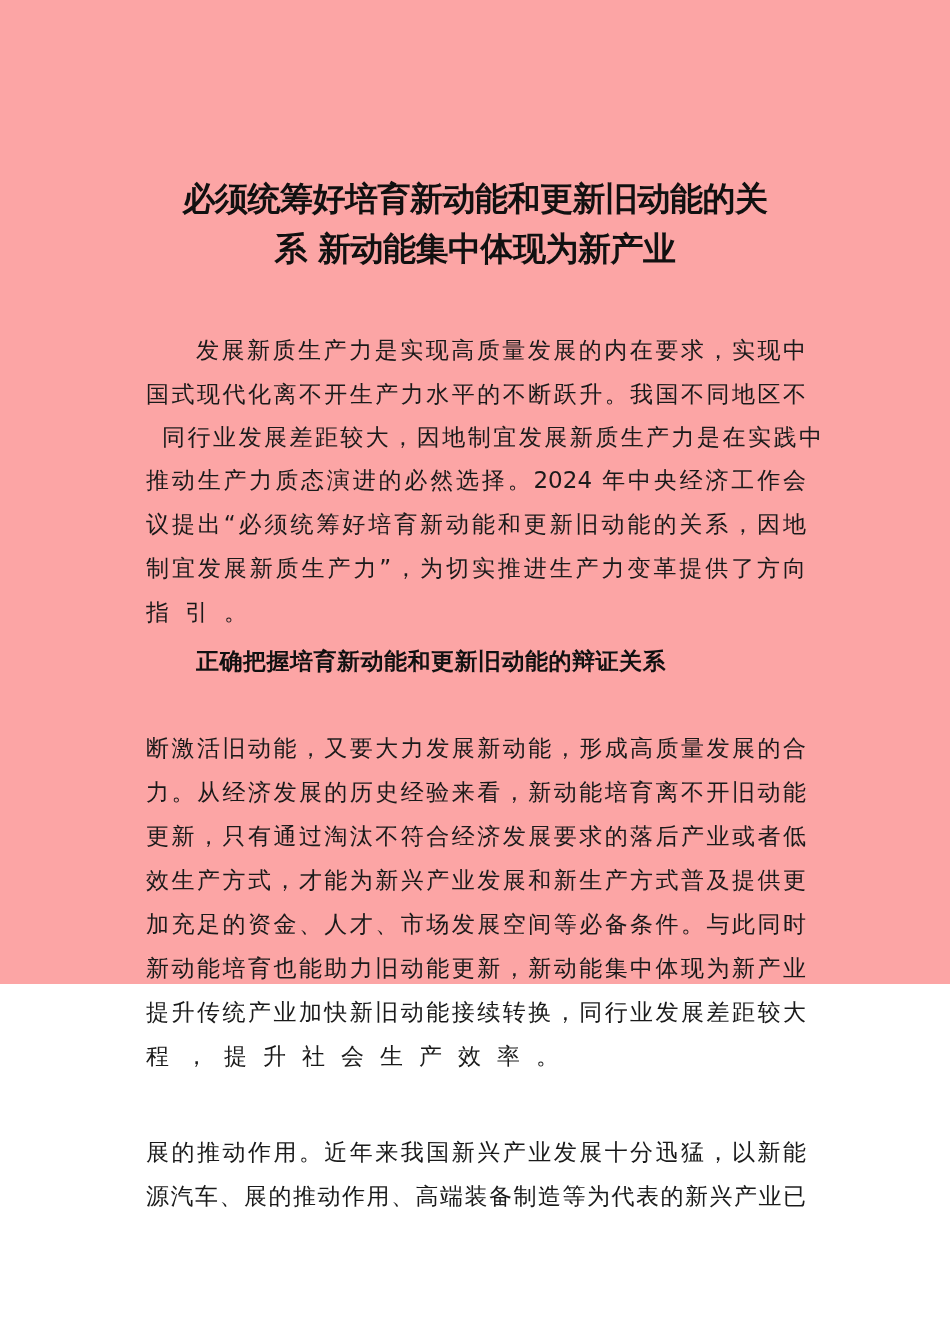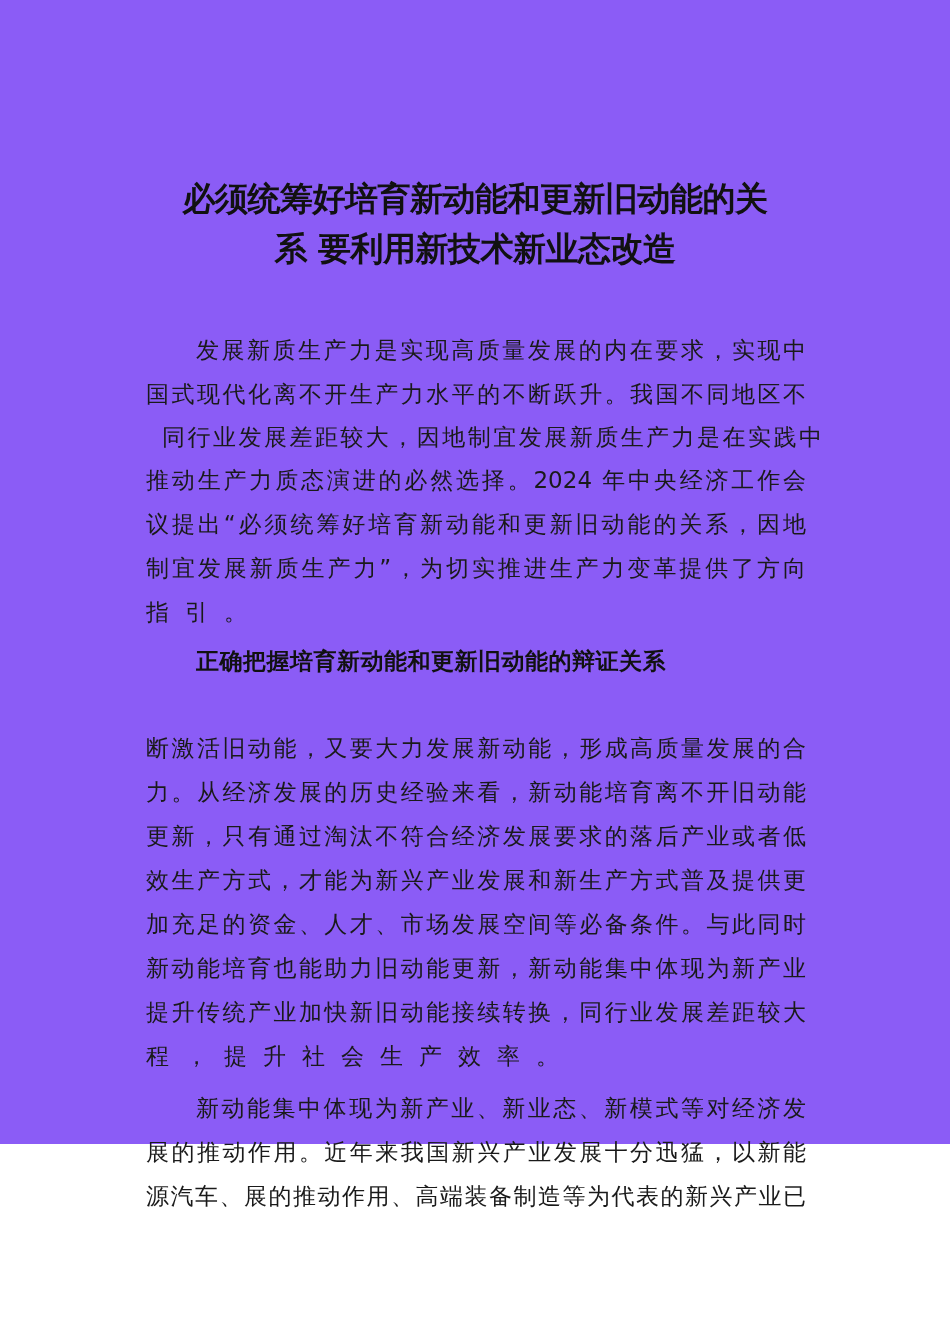--- a/index.html
+++ b/index.html
@@ -1,54 +1,53 @@
 <!DOCTYPE html>
 <html><head>
   <meta charset="utf-8">
   <style>
     html, body { margin: 0; padding: 0; background: #ffffff; }
     body { width: 950px; height: 1344px; position: relative; overflow: hidden;
       font-family: "DejaVu Serif", "Liberation Serif", serif; color: #111; }
-    .page { position: absolute; left: 0; top: 0; width: 950px; height: 1144px; background: #8b5cf6; }
+    .page { position: absolute; left: 0; top: 0; width: 950px; height: 984px; background: #fca5a5; }
     .title { position: absolute; left: 140px; width: 670px; text-align: center;
       font-family: "DejaVu Serif", "Liberation Serif", serif; font-weight: bold;
       font-size: 33px; line-height: 33px; color: #111; white-space: nowrap; letter-spacing: -0.5px; }
     .line { position: absolute; left: 146px; width: 660px; font-size: 23px; line-height: 26px;
       white-space: nowrap; text-align: justify; text-align-last: justify; color: #1a1a1a;
       font-family: "DejaVu Sans", "Liberation Sans", sans-serif; font-weight: normal; }
     .line.indent { left: 196px; width: 610px; }
     .line.last { text-align-last: left; letter-spacing: 16px; }
     .heading { position: absolute; left: 196px; font-size: 23px; line-height: 26px;
       font-family: "DejaVu Sans", "Liberation Sans", sans-serif; font-weight: bold;
       color: #111; white-space: nowrap; letter-spacing: 0.5px; }
   </style>
 </head>
 <body>
 
 <div class="page">
 
   <div class="title" style="top:182px;">必须统筹好培育新动能和更新旧动能的关</div>
-  <div class="title" style="top:232px;">系 要利用新技术新业态改造</div>
+  <div class="title" style="top:232px;">系 新动能集中体现为新产业</div>
 
   <div class="line indent" style="top:337px;">发展新质生产力是实现高质量发展的内在要求，实现中</div>
   <div class="line" style="top:381px;">国式现代化离不开生产力水平的不断跃升。我国不同地区不</div>
   <div class="line" style="top:424px;margin-left:16px;">同行业发展差距较大，因地制宜发展新质生产力是在实践中</div>
   <div class="line" style="top:467px;">推动生产力质态演进的必然选择。2024 年中央经济工作会</div>
   <div class="line" style="top:511px;">议提出“必须统筹好培育新动能和更新旧动能的关系，因地</div>
   <div class="line" style="top:555px;">制宜发展新质生产力”，为切实推进生产力变革提供了方向</div>
   <div class="line last" style="top:599px;">指引。</div>
 
   <div class="heading" style="top:648px;">正确把握培育新动能和更新旧动能的辩证关系</div>
 
   <div class="line" style="top:735px;">断激活旧动能，又要大力发展新动能，形成高质量发展的合</div>
   <div class="line" style="top:779px;">力。从经济发展的历史经验来看，新动能培育离不开旧动能</div>
   <div class="line" style="top:823px;">更新，只有通过淘汰不符合经济发展要求的落后产业或者低</div>
   <div class="line" style="top:867px;">效生产方式，才能为新兴产业发展和新生产方式普及提供更</div>
   <div class="line" style="top:911px;">加充足的资金、人才、市场发展空间等必备条件。与此同时</div>
   <div class="line" style="top:955px;">新动能培育也能助力旧动能更新，新动能集中体现为新产业</div>
   <div class="line" style="top:999px;">提升传统产业加快新旧动能接续转换，同行业发展差距较大</div>
   <div class="line last" style="top:1043px;">程，提升社会生产效率。</div>
 
-  <div class="line indent" style="top:1095px;">新动能集中体现为新产业、新业态、新模式等对经济发</div>
   <div class="line" style="top:1139px;">展的推动作用。近年来我国新兴产业发展十分迅猛，以新能</div>
   <div class="line" style="top:1183px;">源汽车、展的推动作用、高端装备制造等为代表的新兴产业已</div>
 
 </div>
 
 </body></html>

